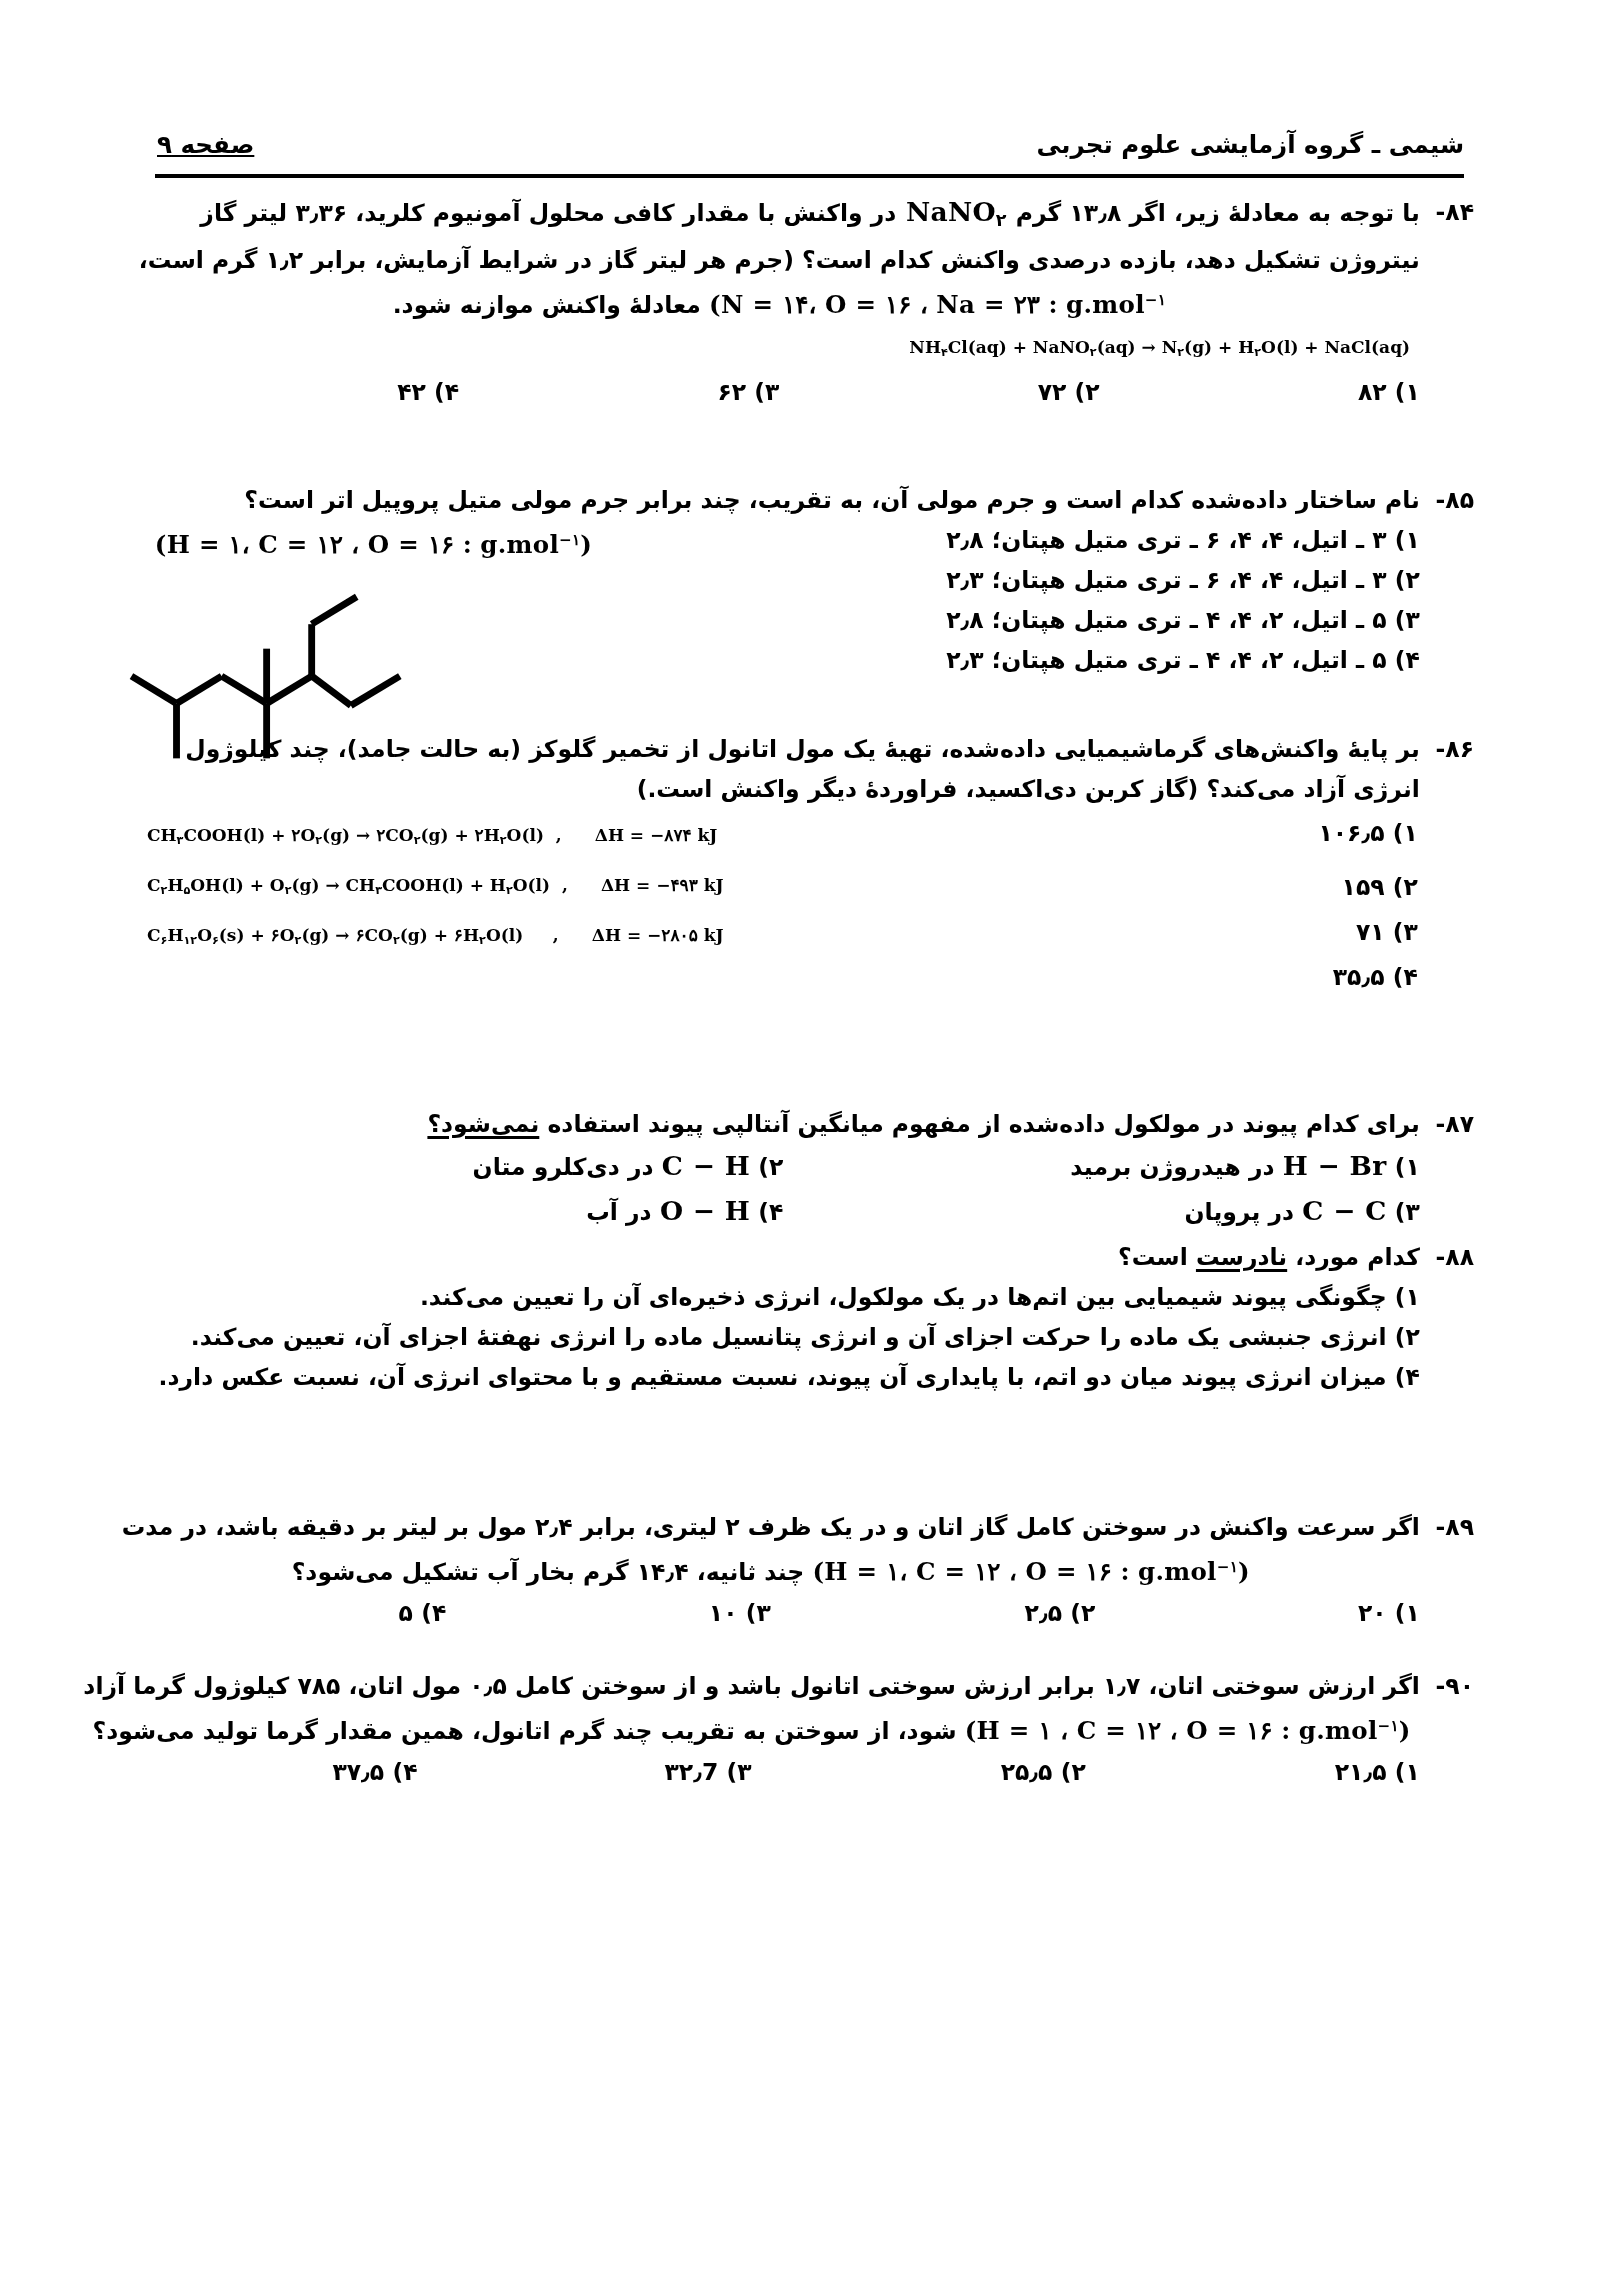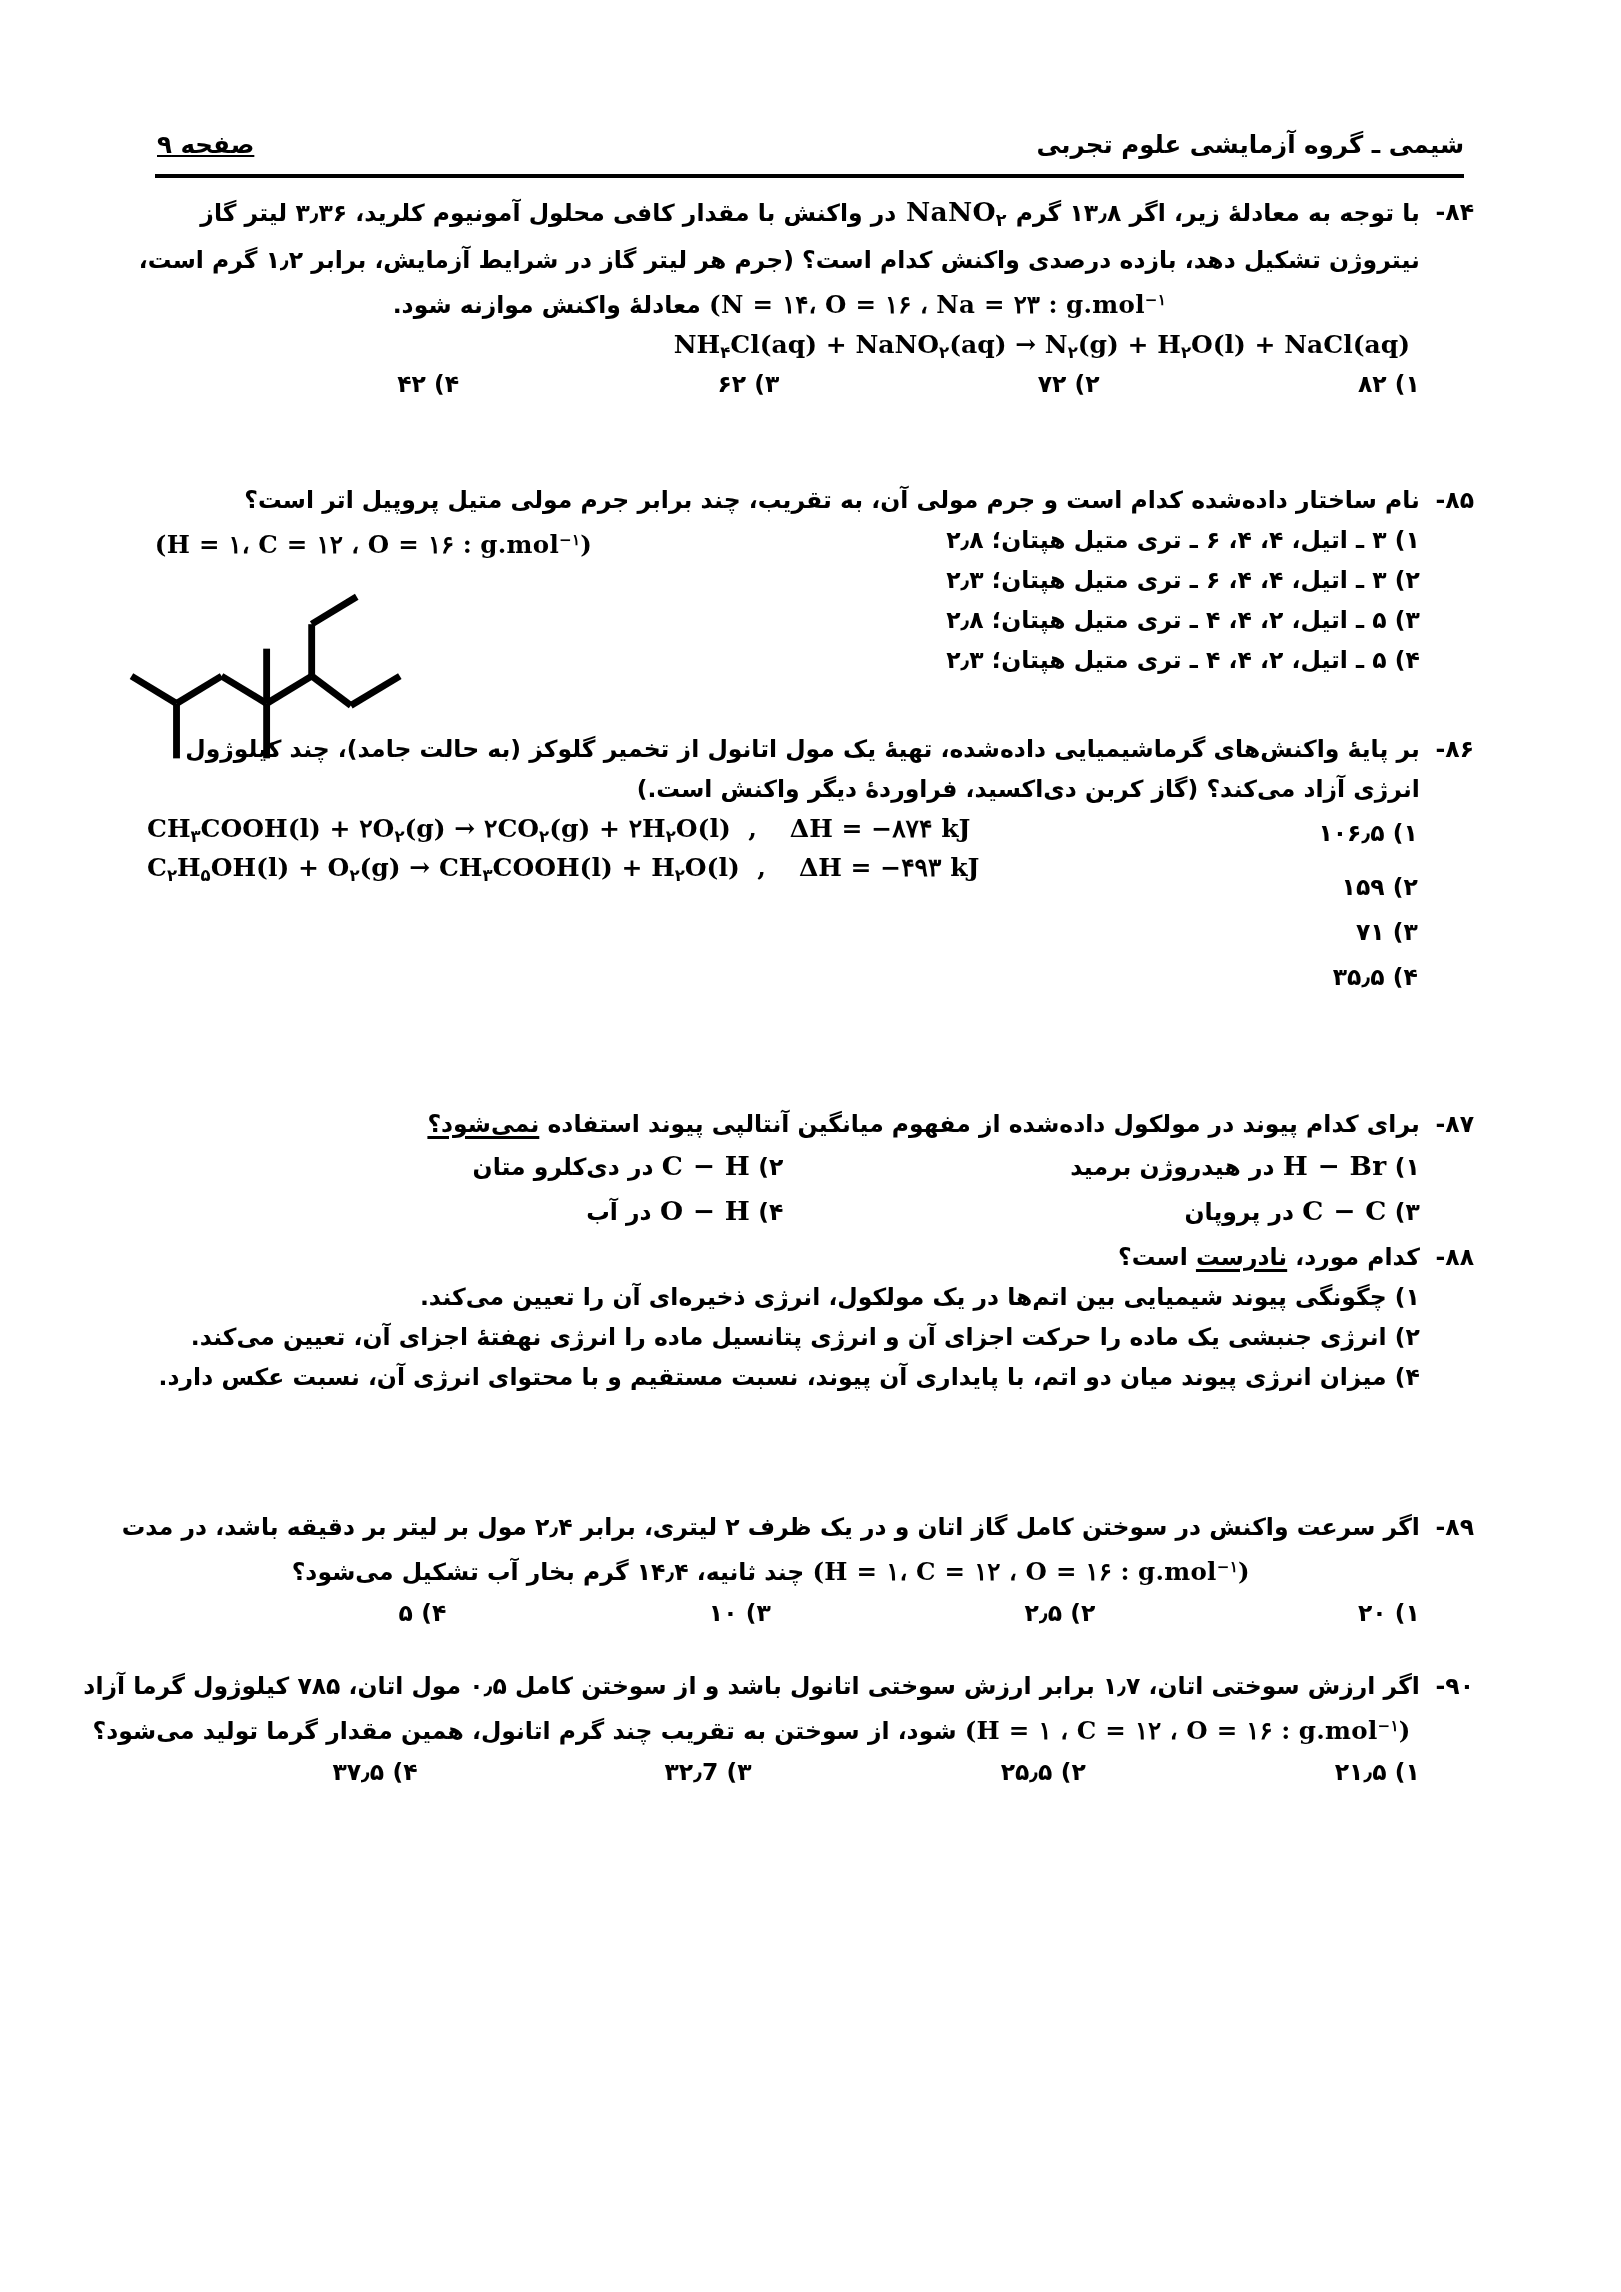--- a/index.html
+++ b/index.html
@@ -141,22 +141,22 @@
   }
   .chem sup {
     font-size: 0.62em;
     vertical-align: 0.52em;
   }
   .eqline {
     font-family: "DejaVu Serif", "Liberation Serif", serif;
     direction: ltr;
     unicode-bidi: isolate;
     font-weight: bold;
-    font-size: 25px;
-    line-height: 31px;
+    font-size: 17px;
+    line-height: 45px;
     white-space: nowrap;
     text-align: right;
   }
   .eqline sub { font-size: 0.66em; vertical-align: -0.28em; font-family:"DejaVu Sans", sans-serif;}
   .eqrow {
     display: flex;
     flex-direction: row;
     direction: ltr;
     align-items: baseline;
   }
@@ -272,20 +272,24 @@
         <div style="display:flex; flex-direction:row-reverse; justify-content:space-between; direction:rtl; margin-top:3.9px;">
           <div style="flex:0 0 auto; direction:ltr; text-align:left;">
             <div class="eqrow">
               <span class="eqline lhs">CH<sub>۳</sub>COOH(l)&nbsp;+&nbsp;۲O<sub>۲</sub>(g)&nbsp;→&nbsp;۲CO<sub>۲</sub>(g)&nbsp;+&nbsp;۲H<sub>۲</sub>O(l)&nbsp;&nbsp;,</span>
               <span class="eqline dh">ΔH&nbsp;=&nbsp;−۸۷۴&nbsp;kJ</span>
             </div>
             <div class="eqrow">
               <span class="eqline lhs">C<sub>۲</sub>H<sub>۵</sub>OH(l)&nbsp;+&nbsp;O<sub>۲</sub>(g)&nbsp;→&nbsp;CH<sub>۳</sub>COOH(l)&nbsp;+&nbsp;H<sub>۲</sub>O(l)&nbsp;&nbsp;,</span>
               <span class="eqline dh">ΔH&nbsp;=&nbsp;−۴۹۳&nbsp;kJ</span>
             </div>
+            <div class="eqrow">
+              <span class="eqline lhs">C<sub>۶</sub>H<sub>۱۲</sub>O<sub>۶</sub>(s)&nbsp;+&nbsp;۶O<sub>۲</sub>(g)&nbsp;→&nbsp;۶CO<sub>۲</sub>(g)&nbsp;+&nbsp;۶H<sub>۲</sub>O(l)&nbsp;&nbsp;&nbsp;&nbsp;&nbsp;,</span>
+              <span class="eqline dh">ΔH&nbsp;=&nbsp;−۲۸۰۵&nbsp;kJ</span>
+            </div>
           </div>
           <div style="flex:0 0 auto; direction:rtl; text-align:right; padding-right:2px;">
             <div class="opt-row">۱) ۱۰۶٫۵</div>
             <div class="opt-row" style="line-height:45px;margin-top:12px;">۲) ۱۵۹</div>
             <div class="opt-row" style="line-height:45px;">۳) ۷۱</div>
             <div class="opt-row" style="line-height:45px;">۴) ۳۵٫۵</div>
           </div>
         </div>
       </div>
     </div>

